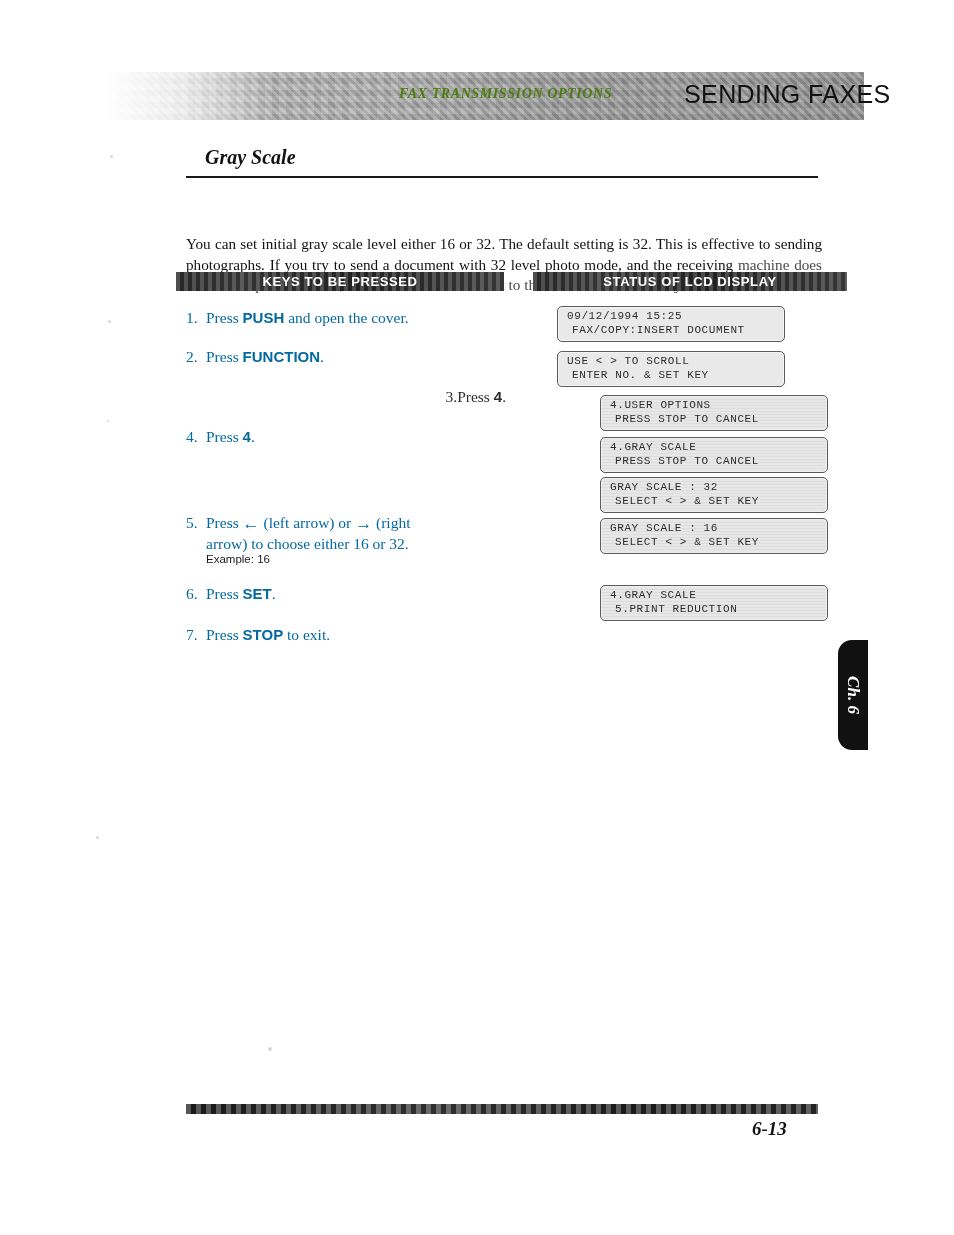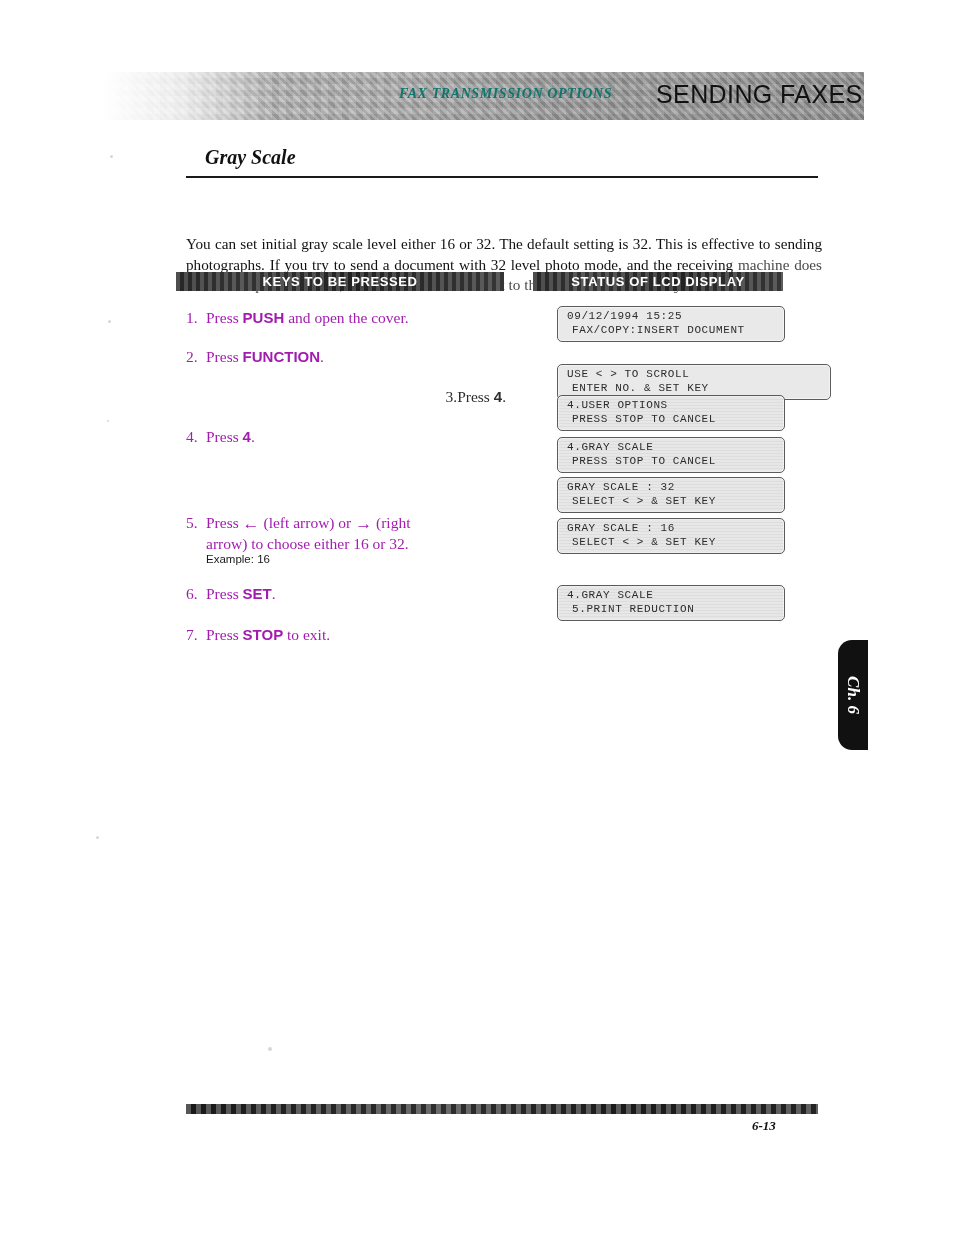--- a/index.html
+++ b/index.html
@@ -54,27 +54,27 @@
   }
   #header-kicker {
     position: absolute;
     left: 399px;
     top: 86px;
     font-family: "Liberation Serif", serif;
     font-style: italic;
     font-weight: bold;
     font-size: 14px;
     letter-spacing: 0.6px;
-    color: #0f766e;
+    color: #4d7c0f;
     white-space: nowrap;
     z-index: 3;
   }
   #header-title {
     position: absolute;
-    left: 656px;
+    left: 684px;
     top: 80px;
     font-family: "Liberation Sans", sans-serif;
     font-size: 25px;
     letter-spacing: 0.4px;
     color: #111;
     white-space: nowrap;
     z-index: 3;
     text-align: right;
   }
 
@@ -133,31 +133,31 @@
     line-height: 19px;
   }
   #keys-head {
     left: 176px;
     top: 272px;
     width: 328px;
   }
   #status-head {
     left: 533px;
     top: 272px;
-    width: 250px;
+    width: 314px;
   }
 
   
   .step {
     position: absolute;
     left: 186px;
     width: 320px;
     font-size: 15.5px;
     line-height: 21px;
-    color: #a21caf;
+    color: #0369a1;
   }
   .step .num {
     display: inline-block;
     width: 20px;
   }
   .step b {
     font-family: "Liberation Sans", sans-serif;
     font-weight: bold;
     font-size: 15px;
   }
@@ -210,24 +210,25 @@
   }
   .lcd .l1 { top: 3px; text-align: center; }
   .lcd .l2 { top: 17px; left: 14px; }
 
   .lcd.smudge {
     background:
       repeating-linear-gradient(0deg,
         rgba(0,0,0,0.045) 0px, rgba(0,0,0,0.045) 1px,
         rgba(0,0,0,0) 1px, rgba(0,0,0,0) 3px),
       #e7e7e7;
+    margin-left: 43px;
   }
 
   #lcd1 { top: 306px; }
-  #lcd2 { top: 364px; padding-left: 46px; }
+  #lcd2 { top: 351px; }
   #lcd3 { top: 395px; }
   #lcd4 { top: 437px; }
   #lcd5 { top: 477px; }
   #lcd6 { top: 518px; }
   #lcd7 { top: 585px; }
 
   
   #chapter-tab {
     position: absolute;
     left: 838px;
@@ -264,21 +265,21 @@
         rgba(0,0,0,0.2) 5px, rgba(0,0,0,0.2) 10px),
       linear-gradient(90deg, #1d1d1d 0%, #3a3a3a 40%, #1f1f1f 70%, #2c2c2c 100%);
   }
   #page-number {
     position: absolute;
     left: 752px;
     top: 1118px;
     font-family: "Liberation Serif", serif;
     font-style: italic;
     font-weight: bold;
-    font-size: 13px;
+    font-size: 19px;
     color: #111;
   }
 
   
   .speckle {
     position: absolute;
     background: #c9c9c9;
     border-radius: 50%;
     opacity: 0.75;
   }

